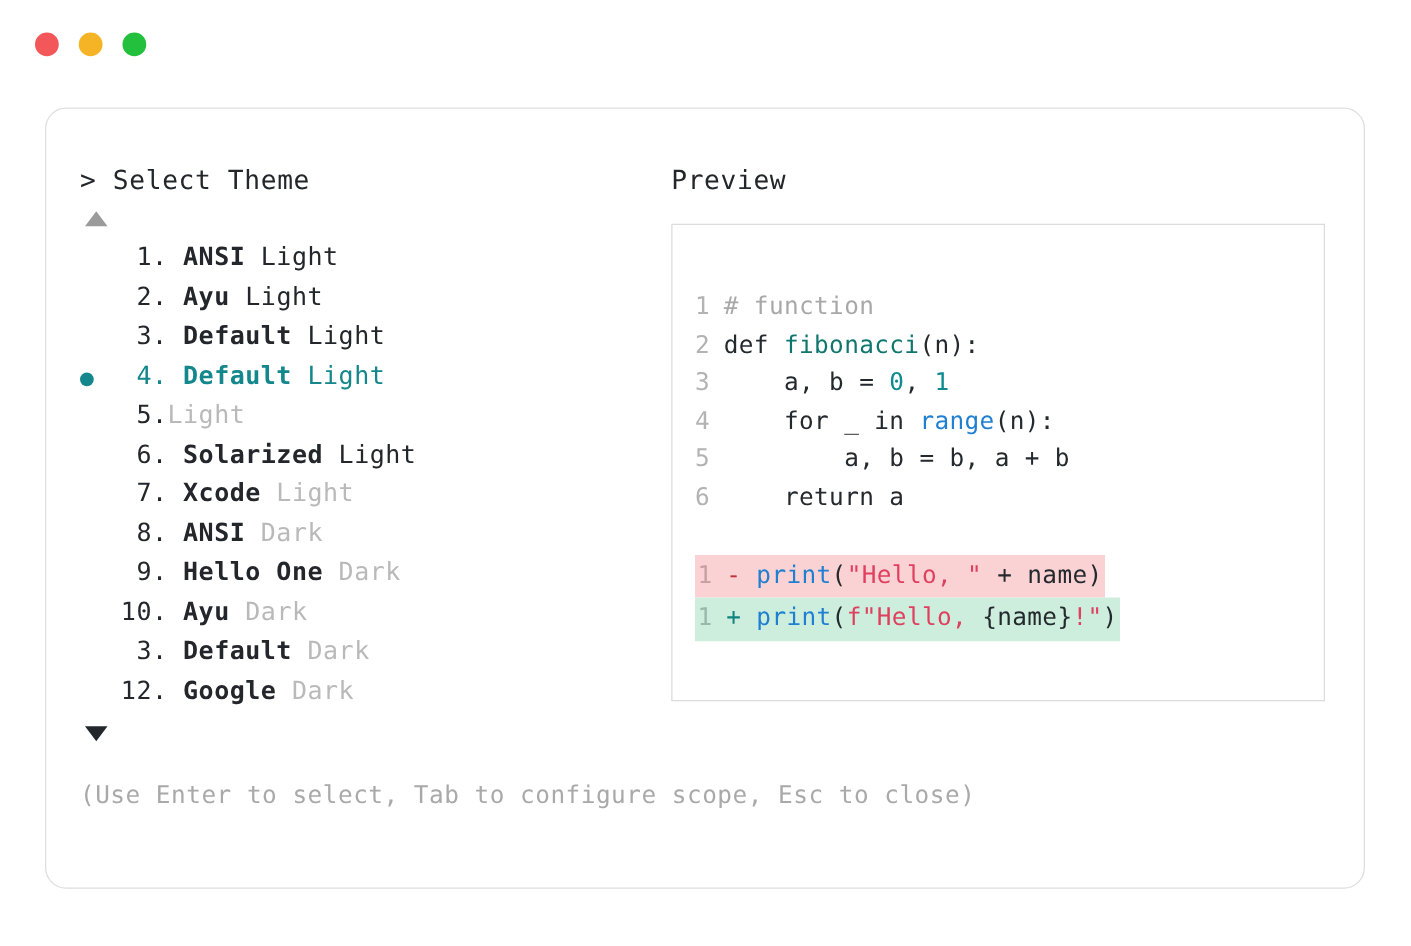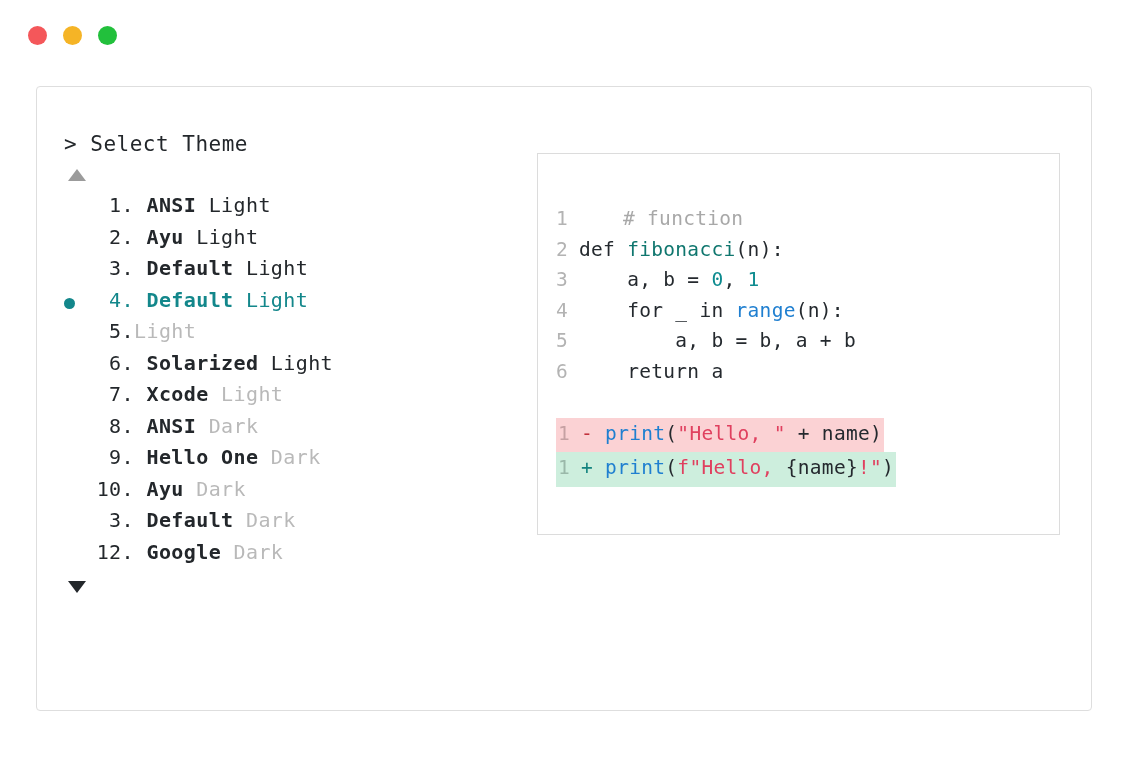--- a/index.html
+++ b/index.html
@@ -35,21 +35,21 @@
 
   
   .card {
     position: absolute;
     left: 36px;
     top: 86px;
     width: 1056px;
     height: 625px;
     box-sizing: border-box;
     border: 1px solid #dedede;
-    border-radius: 4px;
+    border-radius: 17px;
     background: #ffffff;
   }
 
   
   .columns {
     position: absolute;
     left: 0; top: 0;
     width: 100%;
     height: 100%;
   }
@@ -169,21 +169,21 @@
   .ln {
     color: #b3b3b3;
     display: inline-block;
     width: 12px;
     text-align: right;
     margin-right: 11px;
   }
 
   
   .tok-plain   { color: #24292e; }
-  .tok-comment { color: #a8a8a8; margin-left: 44px; }
+  .tok-comment { color: #a8a8a8; }
   .tok-func    { color: #0f766e; }
   .tok-num     { color: #0d8b8f; }
   .tok-builtin { color: #1f7fd0; }
   .tok-str     { color: #e0405f; }
 
   
   .diff {
     margin-top: 30.5px;
   }
   .diff-line { white-space: pre; }
@@ -227,21 +227,23 @@
           <div class="theme-row"><div class="bullet-slot"></div><span class="row-num"> 9.</span><span class="row-name"> Hello One </span><span class="row-variant dim">Dark</span></div>
           <div class="theme-row"><div class="bullet-slot"></div><span class="row-num">10.</span><span class="row-name"> Ayu </span><span class="row-variant dim">Dark</span></div>
           <div class="theme-row"><div class="bullet-slot"></div><span class="row-num">3.</span><span class="row-name"> Default </span><span class="row-variant dim">Dark</span></div>
           <div class="theme-row"><div class="bullet-slot"></div><span class="row-num">12.</span><span class="row-name"> Google </span><span class="row-variant dim">Dark</span></div>
         </div>
 
       <div class="arrow arrow-down"></div>
     </div>
 
     <div class="col-right">
+      <div class="heading">Preview</div>
 
       <div class="preview-box">
         <div class="code" id="code-block"><div class="code-line"><span class="ln">1</span><span class="tok-comment"># function</span></div><div class="code-line"><span class="ln">2</span><span class="tok-plain">def </span><span class="tok-func">fibonacci</span><span class="tok-plain">(n):</span></div><div class="code-line"><span class="ln">3</span><span class="tok-plain">    a, b = </span><span class="tok-num">0</span><span class="tok-plain">, </span><span class="tok-num">1</span></div><div class="code-line"><span class="ln">4</span><span class="tok-plain">    for _ in </span><span class="tok-builtin">range</span><span class="tok-plain">(n):</span></div><div class="code-line"><span class="ln">5</span><span class="tok-plain">        a, b = b, a + b</span></div><div class="code-line"><span class="ln">6</span><span class="tok-plain">    return a</span></div><div class="diff"><div class="diff-line diff-del"><span class="diff-hl"><span class="ln">1</span><span class="sign-del">- </span><span class="tok-builtin">print</span><span class="tok-plain">(</span><span class="tok-str">"Hello, "</span><span class="tok-plain"> + name)</span></span></div><div class="diff-line diff-add"><span class="diff-hl"><span class="ln">1</span><span class="sign-add">+ </span><span class="tok-builtin">print</span><span class="tok-plain">(</span><span class="tok-str">f"Hello, </span><span class="tok-plain">{name}</span><span class="tok-str">!"</span><span class="tok-plain">)</span></span></div></div></div>
       </div>
     </div>
 
+    <div class="hint">(Use Enter to select, Tab to configure scope, Esc to close)</div>
 
   </div>
 </div>
 
 </body></html>

